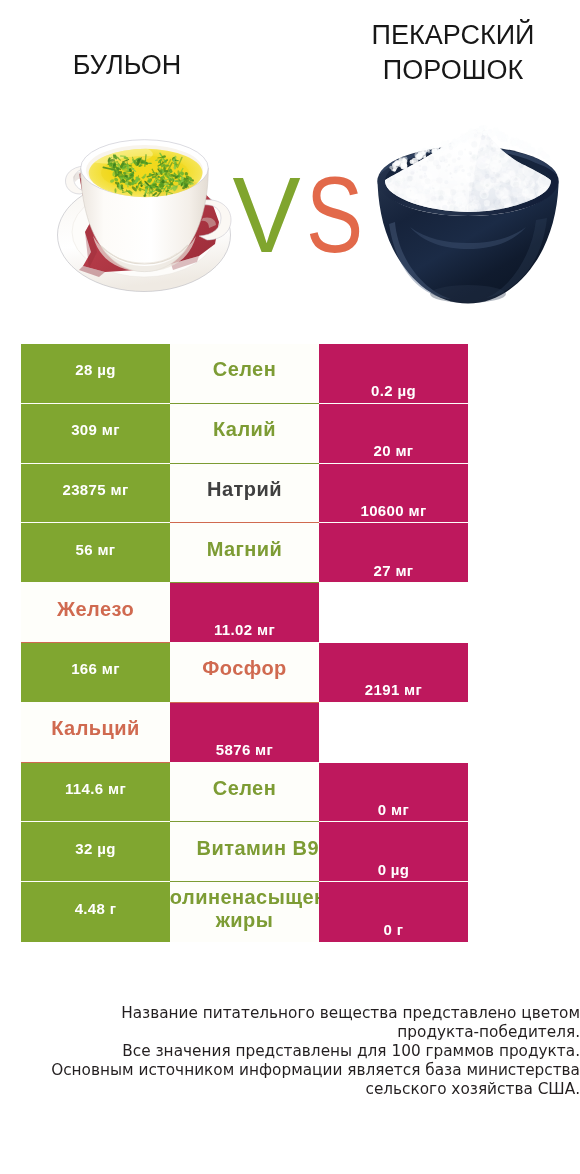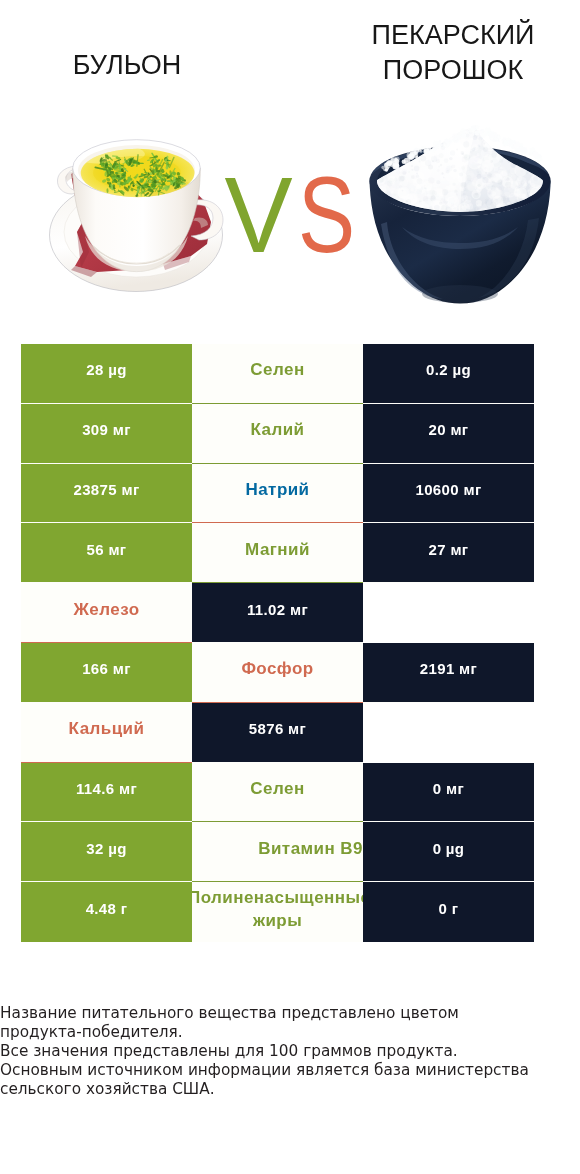--- a/index.html
+++ b/index.html
@@ -4,41 +4,41 @@
 <title>Бульон vs Пекарский порошок</title>
 <style>
   html,body{margin:0;padding:0;}
   body{width:580px;height:1174px;background:#ffffff;font-family:"Liberation Sans",sans-serif;-webkit-font-smoothing:antialiased;overflow:hidden;}
   .page{position:relative;width:580px;height:1174px;}
   
   .title{position:absolute;text-align:center;color:#171717;font-size:27px;font-weight:400;line-height:35px;}
   #title-left{left:2px;top:48px;width:250px;}
   #title-right{left:324px;top:18px;width:258px;}
   
-  .hero{position:absolute;left:0;top:120px;width:505px;height:200px;}
+  .hero{position:absolute;left:8px;top:120px;width:505px;height:200px;}
   .photo{position:absolute;}
   #photo-left{left:45px;top:10px;}
   #photo-right{left:362px;top:5px;}
   .vs{position:absolute;left:211px;top:35px;width:164px;height:120px;font-size:107px;font-weight:400;line-height:120px;text-align:center;letter-spacing:-6px;}
   .vs .v{display:inline-block;transform:scaleX(0.955);transform-origin:center;}
   .vs .s{display:inline-block;transform:scaleX(0.80);transform-origin:left center;margin-left:10px;}
   .vs .v{color:#80a52e;}
   .vs .s{color:#e2694a;}
   
   .table{position:absolute;left:21px;top:344px;width:537px;}
   .row{position:relative;display:flex;height:59.8px;}
-  .cell{box-sizing:border-box;display:flex;align-items:center;justify-content:center;width:171px;height:59.8px;font-size:15px;font-weight:700;letter-spacing:0.35px;}
+  .cell{box-sizing:border-box;display:flex;align-items:center;justify-content:center;width:149px;height:59.8px;font-size:15px;font-weight:700;letter-spacing:0.35px;}
   .cell>.txt{position:relative;top:-3.5px;}
-  .c-mid span{font-size:17px;letter-spacing:0.45px;position:relative;top:-3.5px;}
+  .c-mid span{font-size:20px;letter-spacing:0.45px;position:relative;top:-3.5px;}
   .c-left{background:#80a630;color:#ffffff;border-bottom:1.2px solid #fefefa;}
-  .c-right{background:#0f172a;color:#ffffff;border-bottom:1.2px solid #fefefa;}
+  .c-right{background:#be185d;color:#ffffff;border-bottom:1.2px solid #fefefa;align-items:flex-end;}
   .c-mid{background:#fefefa;border-bottom:1.2px solid #8a9a48;overflow:hidden;}
   .row:last-child .cell{border-bottom:none;}
   .c-mid span{text-align:center;line-height:23px;display:block;width:179px;}
-  .footer{position:absolute;left:0;top:1004px;width:580px;text-align:left;color:#231f20;font-family:"DejaVu Sans",sans-serif;font-size:15.3px;line-height:19.1px;}
+  .footer{position:absolute;left:0;top:1004px;width:580px;text-align:right;color:#231f20;font-family:"DejaVu Sans",sans-serif;font-size:15.3px;line-height:19.1px;}
 </style>
 </head>
 <body>
 
 <div class="page">
   <div class="title" id="title-left">БУЛЬОН</div>
   <div class="title" id="title-right">ПЕКАРСКИЙ ПОРОШОК</div>
   <div class="hero">
     <div class="photo" id="photo-left">
       <svg viewBox="0 0 190 170" width="190" height="170">
@@ -1463,21 +1463,21 @@
         </div>
         <div class="cell c-right">
           <span class="txt">20 мг</span>
         </div>
       </div>
       <div class="row">
         <div class="cell c-left">
           <span class="txt">23875 мг</span>
         </div>
         <div class="cell c-mid" style="border-bottom-color: rgb(208, 106, 80);">
-          <span style="color: #0369a1;">Натрий</span>
+          <span style="color: #404040;">Натрий</span>
         </div>
         <div class="cell c-right">
           <span class="txt">10600 мг</span>
         </div>
       </div>
       <div class="row">
         <div class="cell c-left">
           <span class="txt">56 мг</span>
         </div>
         <div class="cell c-mid" style="border-bottom-color: rgb(125, 156, 52);">

